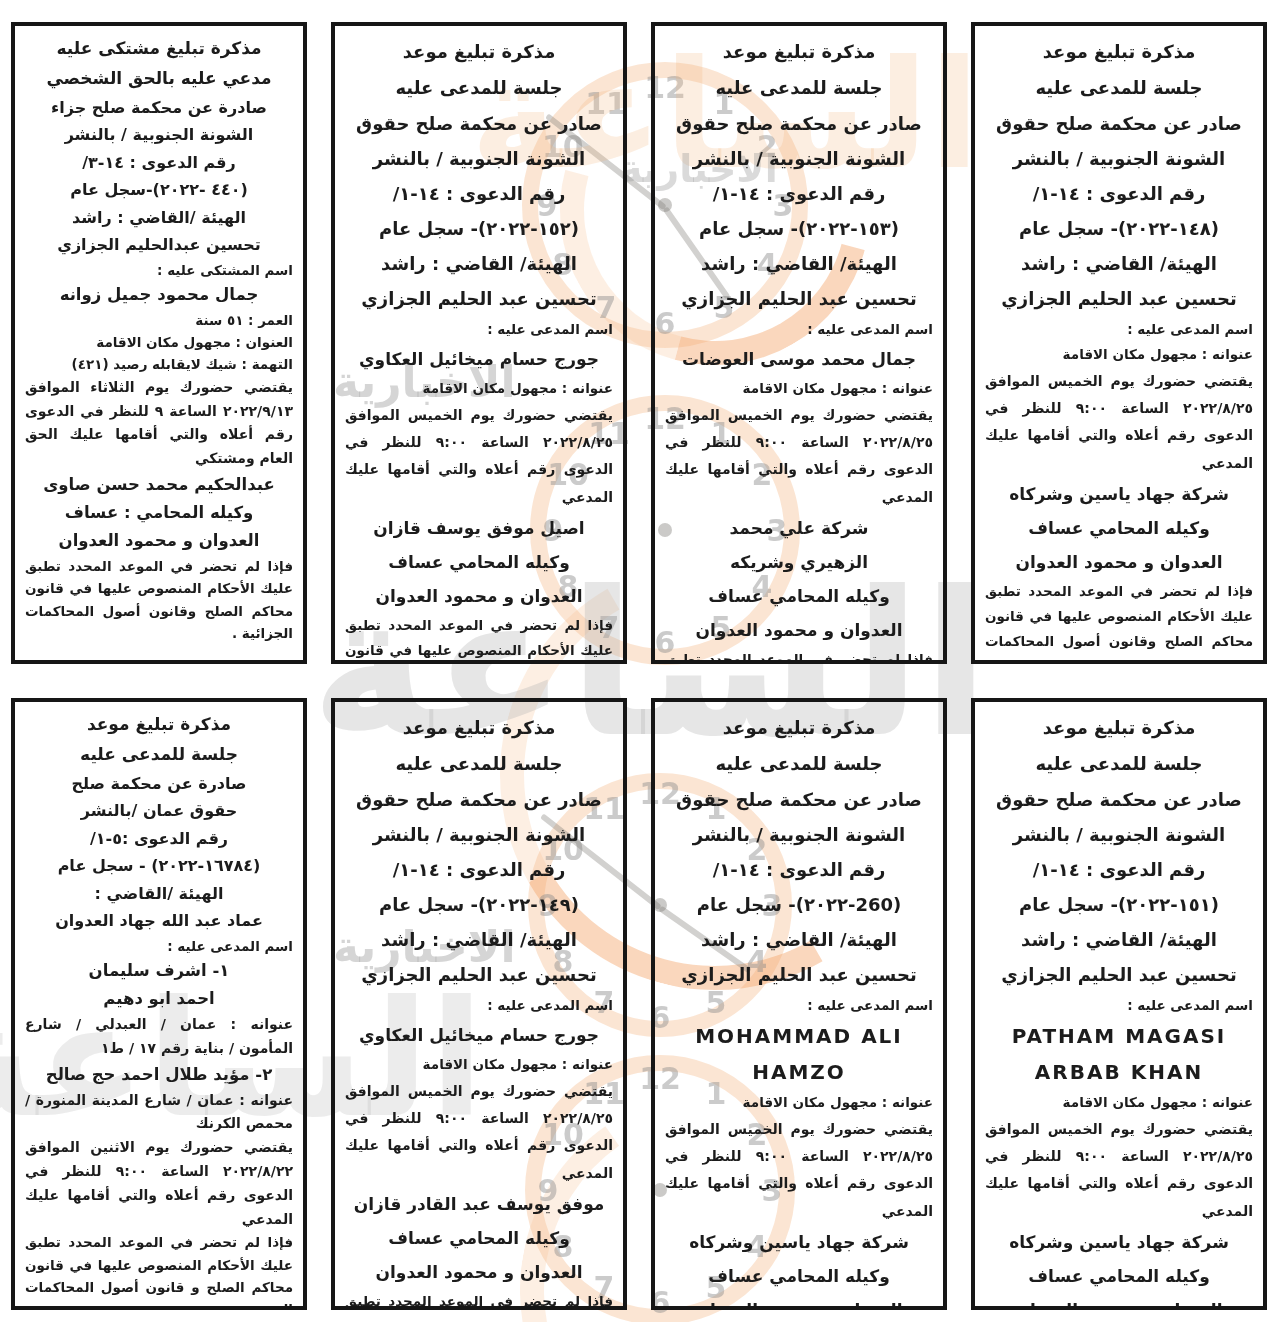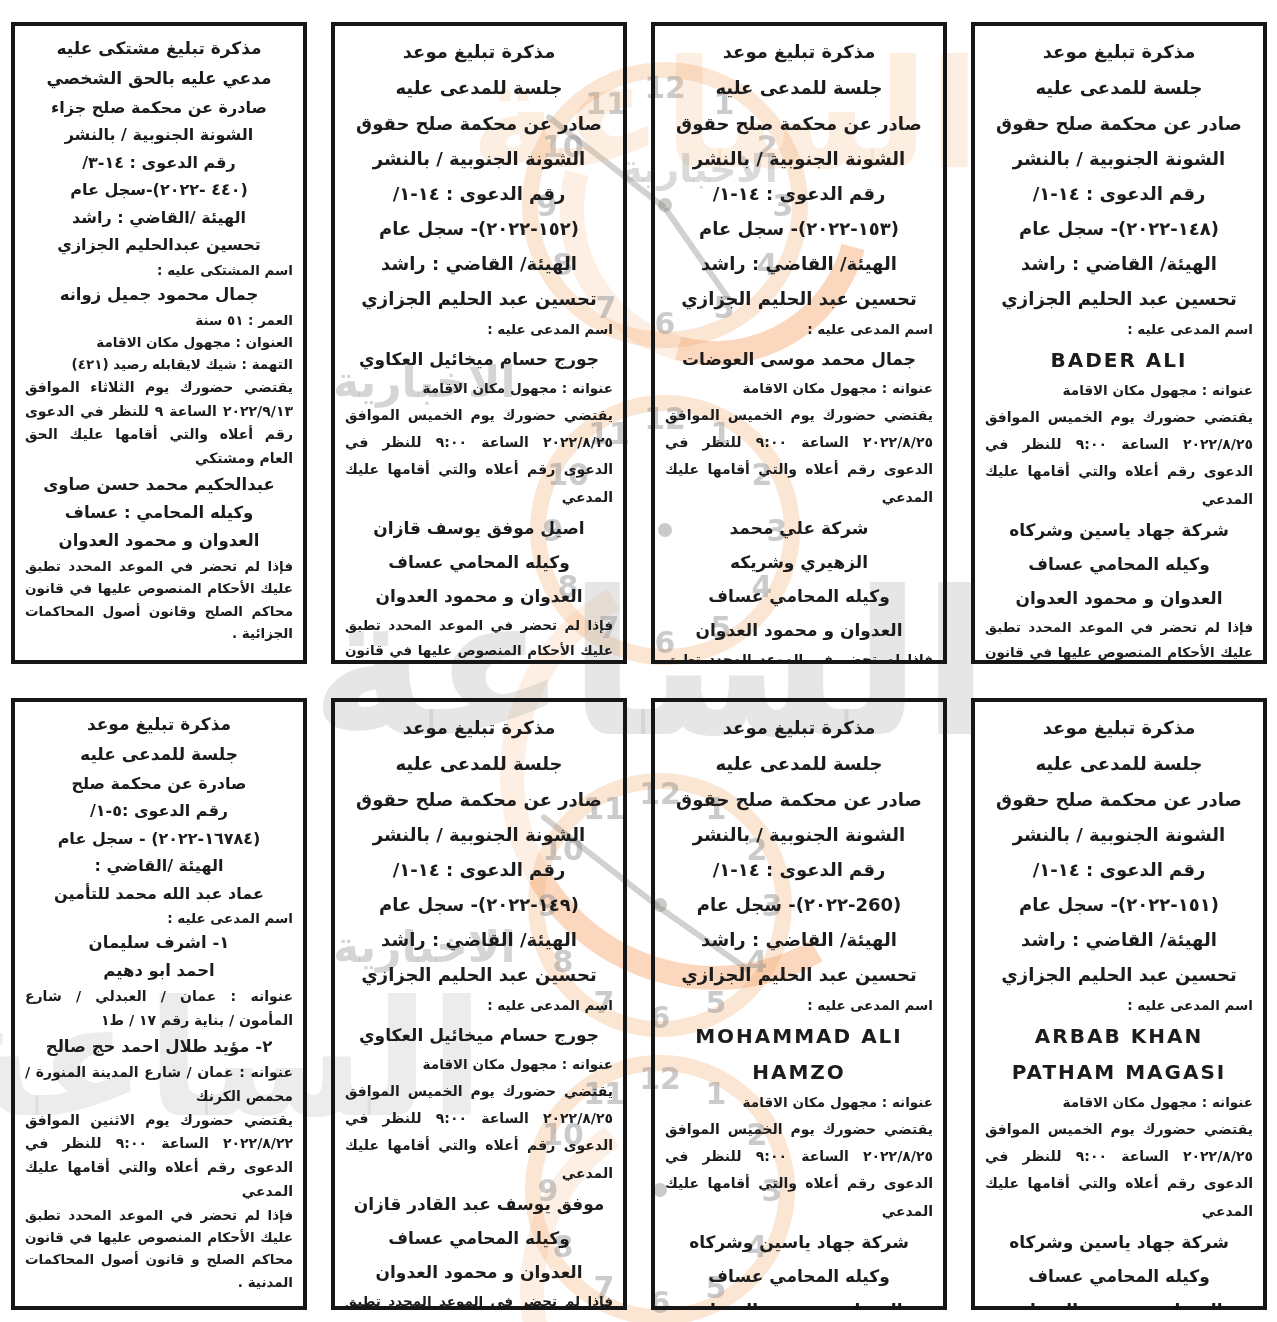--- a/index.html
+++ b/index.html
@@ -118,21 +118,20 @@
       <section class="notice">
         <div class="l-h1">مذكرة تبليغ موعد</div>
         <div class="l-h1">جلسة للمدعى عليه</div>
         <div class="l-title">صادر عن محكمة صلح حقوق</div>
         <div class="l-title">الشونة الجنوبية / بالنشر</div>
         <div class="l-title">رقم الدعوى :  ١٤-١/</div>
         <div class="l-title">(١٤٨-٢٠٢٢)- سجل عام</div>
         <div class="l-title">الهيئة/ القاضي  : راشد</div>
         <div class="l-title">تحسين عبد الحليم الجزازي</div>
         <div class="l-label">اسم المدعى عليه :</div>
-        <div class="l-latin">BADER ALI</div>
         <div class="l-label">عنوانه : مجهول مكان الاقامة</div>
         <div class="l-body">يقتضي حضورك يوم الخميس الموافق ٢٠٢٢/٨/٢٥ الساعة ٩:٠٠ للنظر في الدعوى رقم أعلاه والتي أقامها عليك المدعي</div>
         <div class="l-name">شركة جهاد ياسين وشركاه</div>
         <div class="l-name">وكيله المحامي عساف</div>
         <div class="l-name">العدوان و محمود العدوان</div>
         <div class="l-footer">فإذا لم تحضر في الموعد المحدد تطبق عليك الأحكام المنصوص عليها في قانون محاكم الصلح وقانون أصول المحاكمات المدنية .</div>
       </section>
       <section class="notice">
         <div class="l-h1">مذكرة تبليغ موعد</div>
         <div class="l-h1">جلسة للمدعى عليه</div>
@@ -193,22 +192,22 @@
       <section class="notice">
         <div class="l-h1">مذكرة تبليغ موعد</div>
         <div class="l-h1">جلسة للمدعى عليه</div>
         <div class="l-title">صادر عن محكمة صلح حقوق</div>
         <div class="l-title">الشونة الجنوبية / بالنشر</div>
         <div class="l-title">رقم الدعوى :  ١٤-١/</div>
         <div class="l-title">(١٥١-٢٠٢٢)- سجل عام</div>
         <div class="l-title">الهيئة/ القاضي  : راشد</div>
         <div class="l-title">تحسين عبد الحليم الجزازي</div>
         <div class="l-label">اسم المدعى عليه :</div>
+        <div class="l-latin">PATHAM MAGASI</div>
         <div class="l-latin">ARBAB KHAN</div>
-        <div class="l-latin">PATHAM MAGASI</div>
         <div class="l-label">عنوانه : مجهول مكان الاقامة</div>
         <div class="l-body">يقتضي حضورك يوم الخميس الموافق ٢٠٢٢/٨/٢٥ الساعة ٩:٠٠ للنظر في الدعوى رقم أعلاه والتي أقامها عليك المدعي</div>
         <div class="l-name">شركة جهاد ياسين وشركاه</div>
         <div class="l-name">وكيله المحامي عساف</div>
         <div class="l-name">العدوان و محمود العدوان</div>
         <div class="l-footer">فإذا لم تحضر في الموعد المحدد تطبق عليك الأحكام المنصوص عليها في قانون محاكم الصلح وقانون أصول المحاكمات المدنية .</div>
       </section>
       <section class="notice">
         <div class="l-h1">مذكرة تبليغ موعد</div>
         <div class="l-h1">جلسة للمدعى عليه</div>
@@ -242,24 +241,25 @@
         <div class="l-body">يقتضي حضورك يوم الخميس الموافق ٢٠٢٢/٨/٢٥ الساعة ٩:٠٠ للنظر في الدعوى رقم أعلاه والتي أقامها عليك المدعي</div>
         <div class="l-name">موفق يوسف عبد القادر قازان</div>
         <div class="l-name">وكيله المحامي عساف</div>
         <div class="l-name">العدوان و محمود العدوان</div>
         <div class="l-footer">فإذا لم تحضر في الموعد المحدد تطبق عليك الأحكام المنصوص عليها في قانون محاكم الصلح وقانون أصول المحاكمات المدنية .</div>
       </section>
       <section class="notice dense">
         <div class="l-h1">مذكرة تبليغ موعد</div>
         <div class="l-h1">جلسة للمدعى عليه</div>
         <div class="l-title">صادرة عن محكمة صلح</div>
+        <div class="l-title">حقوق عمان /بالنشر</div>
         <div class="l-title">رقم الدعوى :٥-١/</div>
         <div class="l-title">(١٦٧٨٤-٢٠٢٢) - سجل عام</div>
         <div class="l-title">الهيئة /القاضي :</div>
-        <div class="l-title">عماد عبد الله محمد للتأمين</div>
+        <div class="l-title">عماد عبد الله جهاد العدوان</div>
         <div class="l-label">اسم المدعى عليه :</div>
         <div class="l-name">١- اشرف سليمان</div>
         <div class="l-name">احمد ابو دهيم</div>
         <div class="l-body">عنوانه : عمان / العبدلي / شارع المأمون / بناية رقم ١٧ / ط١</div>
         <div class="l-name">٢- مؤيد طلال احمد حج صالح</div>
         <div class="l-body">عنوانه : عمان / شارع المدينة المنورة / محمص الكرنك</div>
         <div class="l-body">يقتضي حضورك يوم الاثنين الموافق ٢٠٢٢/٨/٢٢ الساعة ٩:٠٠ للنظر في الدعوى رقم أعلاه والتي أقامها عليك المدعي</div>
         <div class="l-footer">فإذا لم تحضر في الموعد المحدد تطبق عليك الأحكام المنصوص عليها في قانون محاكم الصلح و قانون أصول المحاكمات المدنية .</div>
       </section>
     </div>

